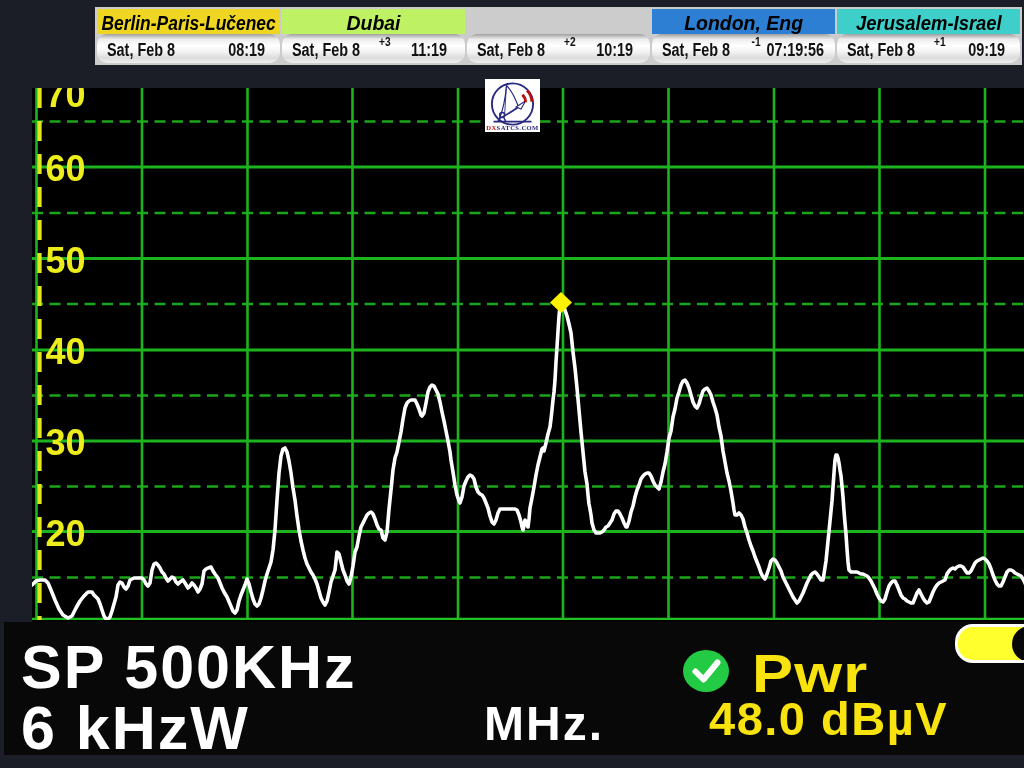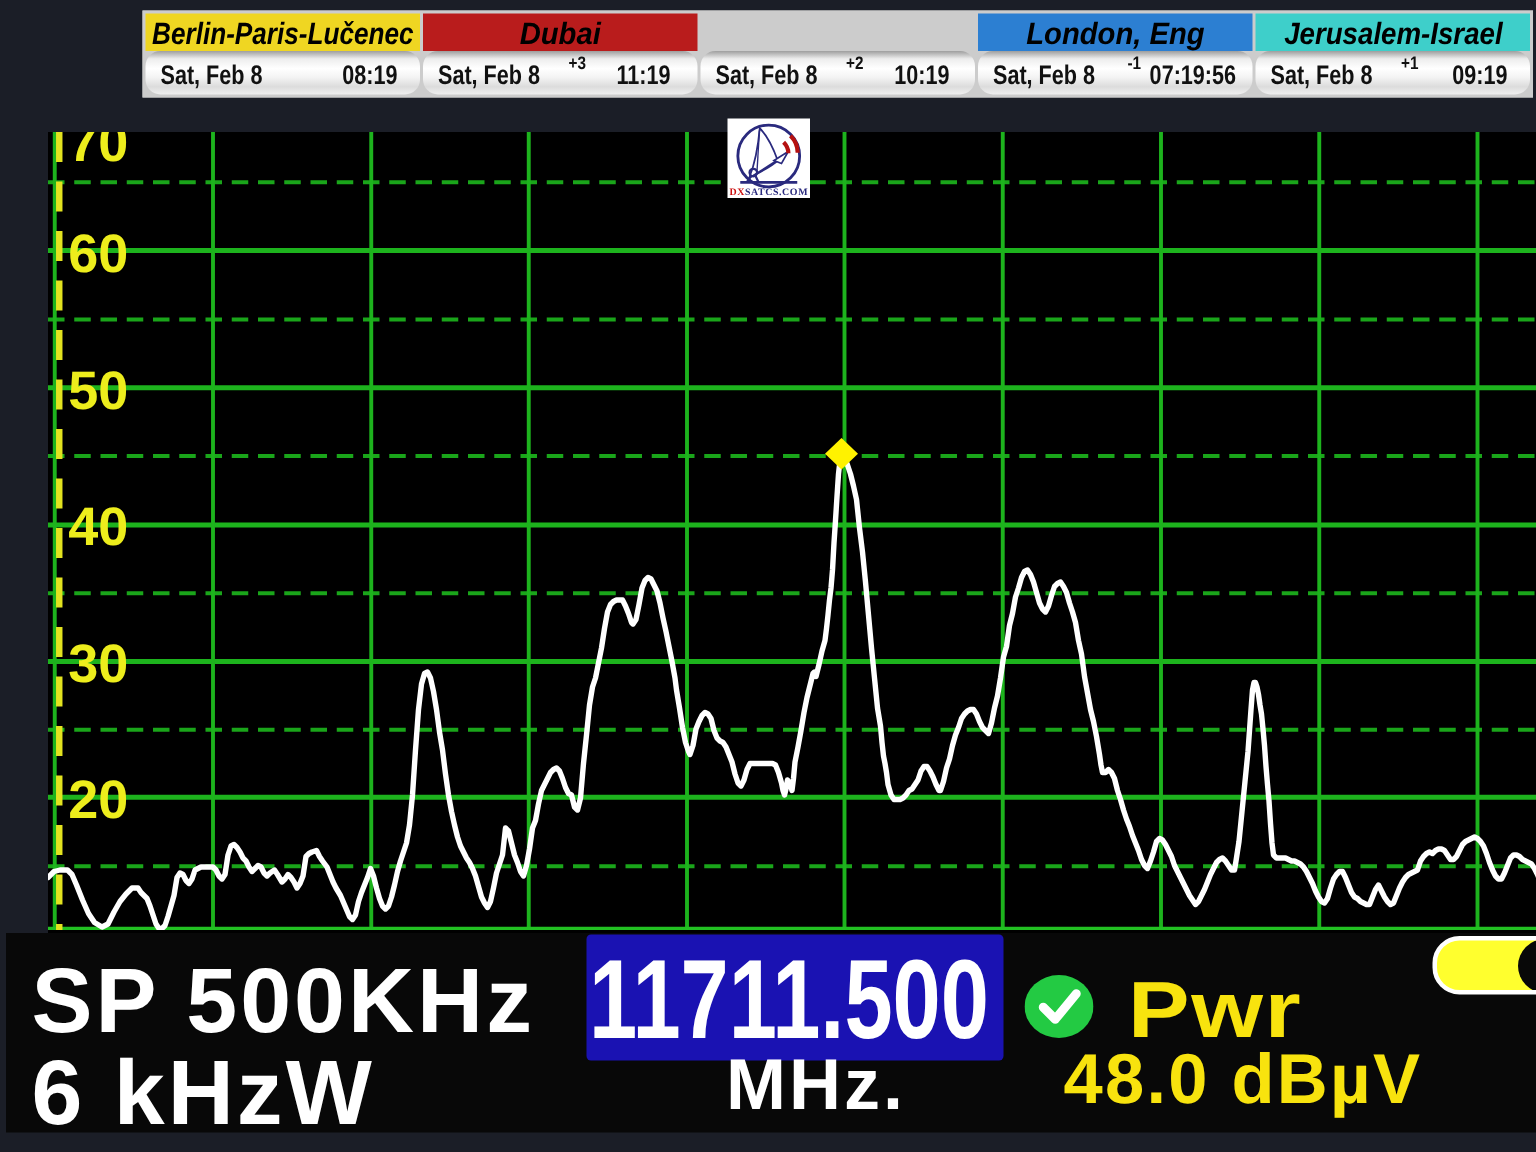--- a/index.html
+++ b/index.html
@@ -37,21 +37,21 @@
 <div class="cell">
 <div class="chead" style="background:#efd622">
           <div class="ht" style="font-size:20.5px;transform:scaleX(0.85)">Berlin-Paris-Lučenec</div>
         </div>
 <div class="cdate">
           <span class="dt">Sat, Feb 8</span>
           <span class="tm" style="right:15px">08:19</span>
         </div>
 </div>
 <div class="cell">
-<div class="chead" style="background:#b91c1c">
+<div class="chead" style="background:#bef264">
           <div class="ht" style="font-size:20.5px;transform:scaleX(0.95)">Dubai</div>
         </div>
 <div class="cdate">
           <span class="dt">Sat, Feb 8</span>
           <span class="off">+3</span>
           <span class="tm" style="right:18px">11:19</span>
         </div>
 </div>
 <div class="cell">
 <div class="cdate">
@@ -127,23 +127,20 @@
       <circle cx="17.2" cy="36" r="2.5" fill="none" stroke="#2a2a7e" stroke-width="1.5"></circle>
       <path d="M 15.8 38.2 L 12.9 42.5 M 18.7 38.3 L 20.7 42.5" stroke="#2a2a7e" stroke-width="1.5" fill="none"></path>
       <path d="M 42 11.5 A 16 16 0 0 1 46.8 22.8" stroke="#b51111" stroke-width="2.8" fill="none"></path>
       <path d="M 37.4 15.8 A 10.5 10.5 0 0 1 40.6 23.2" stroke="#b51111" stroke-width="2.8" fill="none"></path>
       <text x="27.5" y="51" text-anchor="middle" font-family="Liberation Serif, serif" font-size="6.6" font-weight="bold" letter-spacing="0.4"><tspan fill="#cc1111">DX</tspan><tspan fill="#2a2a7e">SATCS.COM</tspan></text>
     </svg>
   </div>
   <div id="bottom">
     <div id="sp1">SP 500KHz</div>
     <div id="sp2">6 kHzW</div>
-    <div id="fbox">
-        <div id="freq">11711.500</div>
-      </div>
     <div id="mhz">MHz.</div>
     <svg id="chk" viewBox="0 0 46 42">
       <ellipse cx="23" cy="21" rx="23" ry="21" fill="#23ca43"></ellipse>
       <path d="M 12.5 21.5 L 20.5 29.5 L 34.5 12.5" fill="none" stroke="#fff" stroke-width="6" stroke-linecap="round" stroke-linejoin="round"></path>
     </svg>
     <div id="pwr">Pwr</div>
     <div id="dbuv">48.0 dBµV</div>
     <div id="toggle">
         <div id="knob"></div>
       </div>

